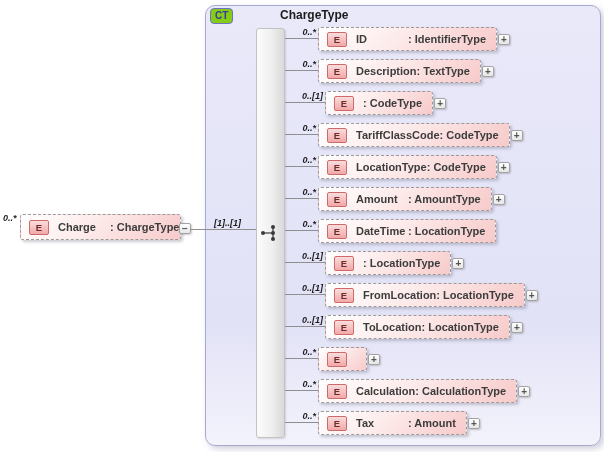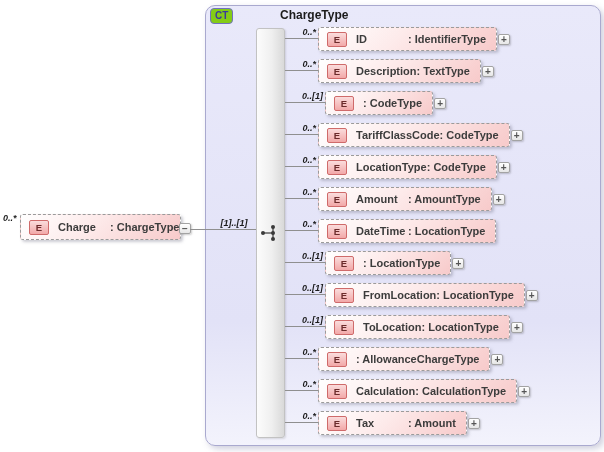--- a/index.html
+++ b/index.html
@@ -69,21 +69,21 @@
   
   .root-occ{
     position:absolute;left:3px;top:213px;font-size:9px;font-style:italic;
     font-weight:600;color:#1a1a1a;
   }
   .root-box{position:absolute;left:20px;top:214px;width:161px;height:26px;}
   .root-box .ebox{width:100%;height:26px;}
   .collapse{position:absolute;left:179px;top:223px;}
   .root-line{position:absolute;left:190px;top:229px;width:66px;height:1px;background:#8f8f8f;z-index:3;}
   .root-cc{
-    position:absolute;left:214px;top:218px;width:40px;text-align:center;
+    position:absolute;left:214px;top:218px;width:40px;text-align:left;
     font-size:9px;font-style:italic;font-weight:700;color:#1a1a1a;z-index:3;
   }
 </style>
 </head>
 <body>
 
 <div class="ct-box"></div>
 <span class="ct-badge">CT</span>
 <span class="ct-title">ChargeType</span>
 
@@ -227,21 +227,20 @@
     </div>
     <div class="handle">+</div>
   </div>
 <div class="row" style="top: 347px;">
     <div class="lead" style="width: 33px;">
       <span class="occ">0..*</span>
       <div class="hline"></div>
     </div>
     <div class="ebox">
       <span class="e-badge">E</span>
-      <span class="etype">: AllowanceChargeType</span>
     </div>
     <div class="handle">+</div>
   </div>
 <div class="row" style="top: 379px;">
     <div class="lead" style="width: 33px;">
       <span class="occ">0..*</span>
       <div class="hline"></div>
     </div>
     <div class="ebox">
       <span class="e-badge">E</span>

